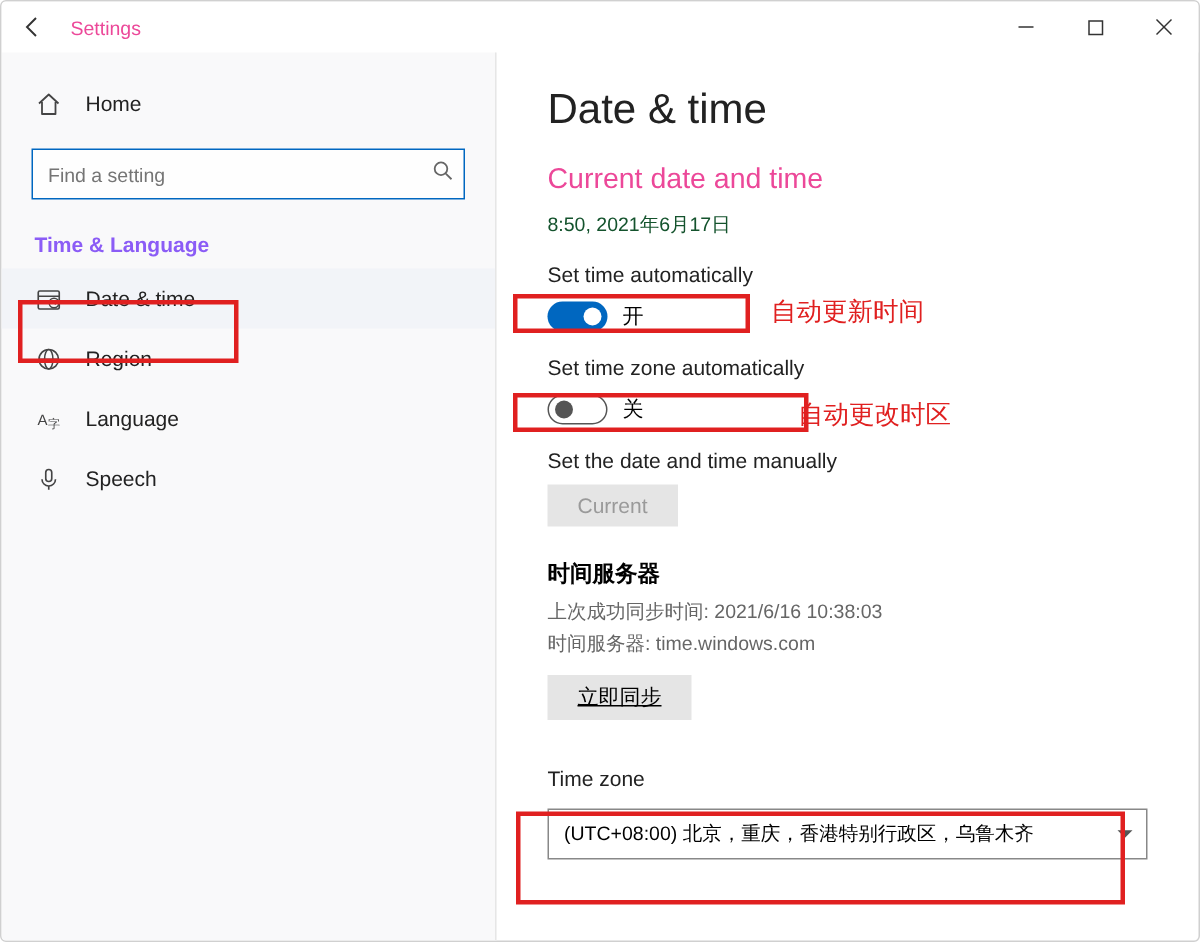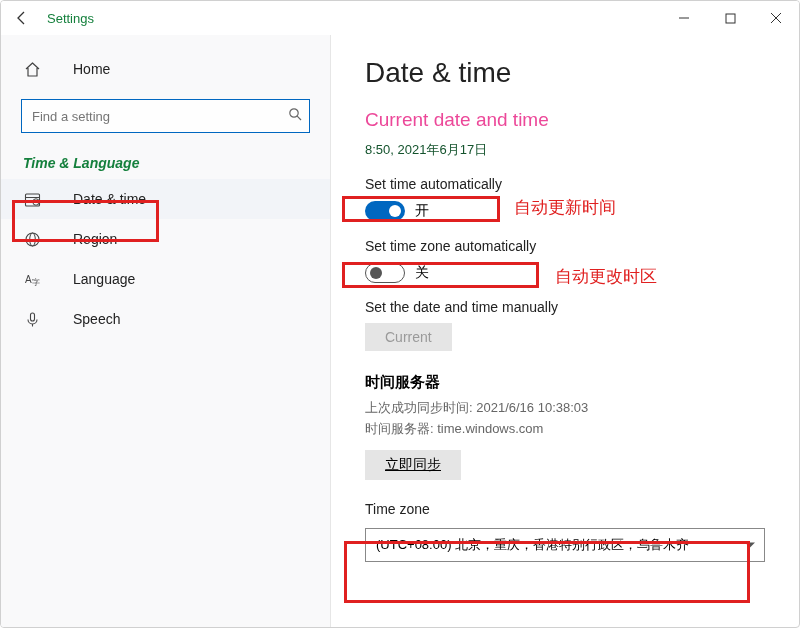--- a/index.html
+++ b/index.html
@@ -2,40 +2,40 @@
 <html><head>
 <meta charset="utf-8">
 <style>
   * { margin: 0; padding: 0; box-sizing: border-box; font-family: "Segoe UI", -apple-system, sans-serif; }
   body { width: 800px; height: 628px; overflow: hidden; background: #fff; position: relative; }
   .window-frame { width: 800px; height: 628px; border: 1px solid #d0d0d0; display: flex; flex-direction: column; border-radius: 4px; overflow: hidden; }
 
   
   .titlebar { height: 34px; display: flex; align-items: center; padding-left: 8px; background: #ffffff; }
   .titlebar .back { width: 26px; height: 26px; display:flex; align-items:center; justify-content:center; margin-right: 12px; }
-  .titlebar .title { font-size: 13px; color: #15803d; flex: 1; }
+  .titlebar .title { font-size: 13px; color: #ec4899; flex: 1; }
   .titlebar .controls { display: flex; height: 100%; }
   .titlebar .controls .ctrl { width: 46px; display:flex; align-items:center; justify-content:center; }
   .titlebar svg { display:block; }
 
   
   .body { flex:1; display:flex; min-height:0; }
   .sidebar { width: 330px; border-right: 1px solid #e6e6e6; padding: 14px 0; background: #f9f9fa; }
   .content { flex:1; padding: 22px 34px 0 34px; overflow:hidden; }
 
   
   .nav-row { display:flex; align-items:center; height: 40px; padding: 0 22px; gap: 16px; font-size: 14px; color: #222; cursor: pointer; }
   .nav-row .icon { width: 18px; height: 18px; display:flex; align-items:center; justify-content:center; }
   .search-wrap { margin: 10px 20px 8px 20px; }
   .search { width: 100%; height: 34px; border: 1px solid #0067c0; padding: 0 30px 0 10px; font-size: 13px; outline: none; background: #fefefe; }
   .search-wrap { position: relative; }
   .search-icon-right { position:absolute; right:8px; top:50%; transform:translateY(-50%); color:#666; }
-  .sidebar h3 { font-size: 14px; font-weight: 600; padding: 14px 22px 8px 22px; color: #15803d; font-style: italic; }
+  .sidebar h3 { font-size: 14px; font-weight: 600; padding: 14px 22px 8px 22px; color: #8b5cf6; }
   .nav-row.active { background: #f2f4f8; }
-  .nav-row .label { flex:1;margin-left:16px; }
+  .nav-row .label { flex:1; }
 
   
   h1 { font-size: 28px; font-weight: 500; color: #222; margin-bottom: 20px; }
   h2.subhead { font-size: 19px; font-weight: 400; color: #ec4899; margin-bottom: 10px; }
   .small-text { font-size: 13px; color: #14532d; }
   .setting-block { margin-top: 16px; }
   .setting-label { font-size: 14px; color: #222; display:inline-block; }
   .toggle-row { display:flex; align-items:center; gap: 10px; margin-top: 8px; }
   .toggle { width: 40px; height: 20px; border-radius: 20px; position:relative; }
   .toggle.on { background: #0067c0; }
@@ -181,30 +181,30 @@
       <div class="setting-block">
         <div class="setting-label" style="display:block;margin-bottom:8px;">Set the date and time manually</div>
         <button class="btn disabled">Current</button>
       </div>
 
       <div class="section-title-cn">时间服务器</div>
       <div class="muted">上次成功同步时间: 2021/6/16 10:38:03</div>
       <div class="muted" style="margin-top:0;">时间服务器: time.windows.com</div>
       <button class="btn" style="margin-top:10px;text-decoration:underline;">立即同步</button>
 
-      <div class="setting-block" style="margin-top:20px;">
+      <div class="setting-block" style="margin-top:31px;">
         <div class="setting-label">Time zone</div>
         <div class="select-wrap">
           <select class="select">
             <option>(UTC+08:00) 北京，重庆，香港特别行政区，乌鲁木齐</option>
           </select>
         </div>
       </div>
     </div>
   </div>
 </div>
 
 <div class="anno" style="left:12px; top:200px; width:147px; height:42px;"></div>
 <div class="anno" style="left:342px; top:196px; width:158px; height:26px;"></div>
 <div class="anno-text" style="left:514px; top:196px;">自动更新时间</div>
 <div class="anno" style="left:342px; top:262px; width:197px; height:26px;"></div>
-<div class="anno-text" style="left:555px; top:265px;">自动更改时区</div>
+<div class="anno-text" style="left:532px; top:265px;">自动更改时区</div>
 <div class="anno" style="left:344px; top:541px; width:406px; height:62px;"></div>
 
 </body></html>

